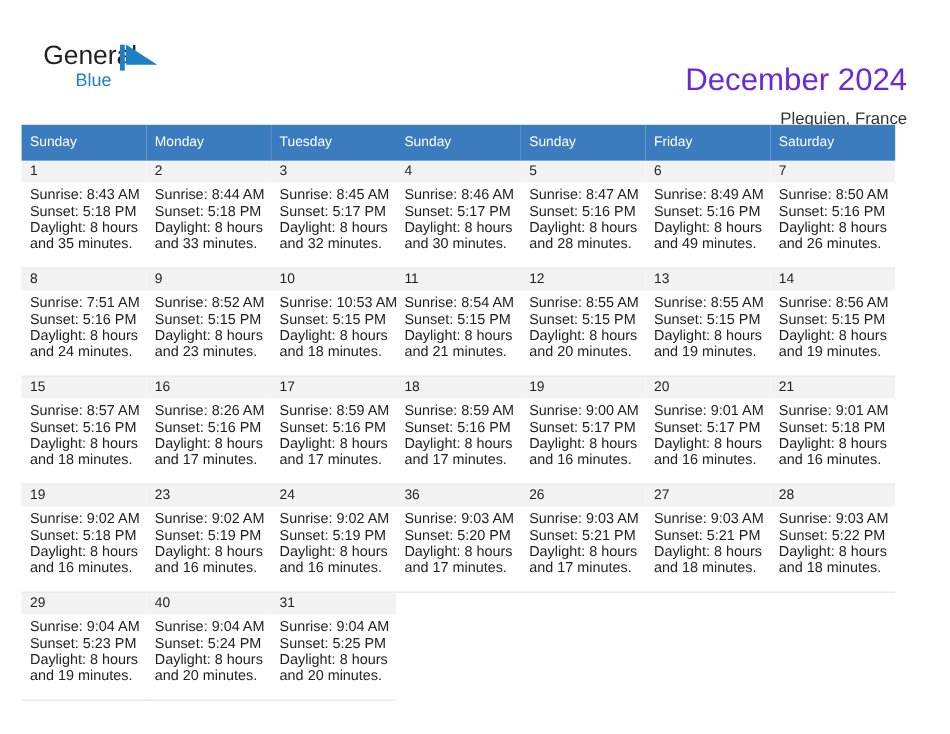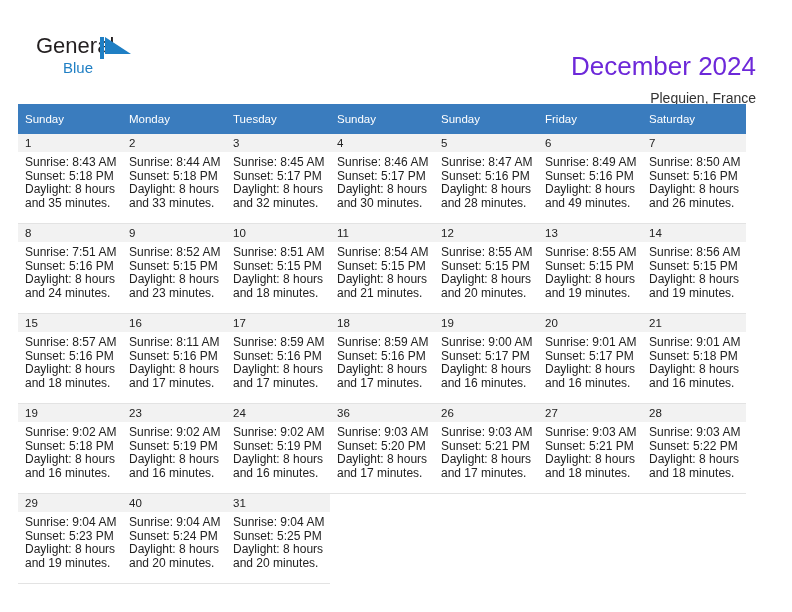--- a/index.html
+++ b/index.html
@@ -275,21 +275,21 @@
                 <div>Sunset: 5:15 PM</div>
                 <div>Daylight: 8 hours</div>
                 <div>and 23 minutes.</div>
               </div>
             </div>
           </td>
           <td>
             <div class="cell filled">
               <div class="daynum-bar">10</div>
               <div class="cell-body">
-                <div>Sunrise: 8:51 AM</div>
+                <div>Sunrise: 10:53 AM</div>
                 <div>Sunset: 5:15 PM</div>
                 <div>Daylight: 8 hours</div>
                 <div>and 18 minutes.</div>
               </div>
             </div>
           </td>
           <td>
             <div class="cell filled">
               <div class="daynum-bar">11</div>
               <div class="cell-body">
@@ -343,21 +343,21 @@
                 <div>Sunset: 5:16 PM</div>
                 <div>Daylight: 8 hours</div>
                 <div>and 18 minutes.</div>
               </div>
             </div>
           </td>
           <td>
             <div class="cell filled">
               <div class="daynum-bar">16</div>
               <div class="cell-body">
-                <div>Sunrise: 8:11 AM</div>
+                <div>Sunrise: 8:26 AM</div>
                 <div>Sunset: 5:16 PM</div>
                 <div>Daylight: 8 hours</div>
                 <div>and 17 minutes.</div>
               </div>
             </div>
           </td>
           <td>
             <div class="cell filled">
               <div class="daynum-bar">17</div>
               <div class="cell-body">

